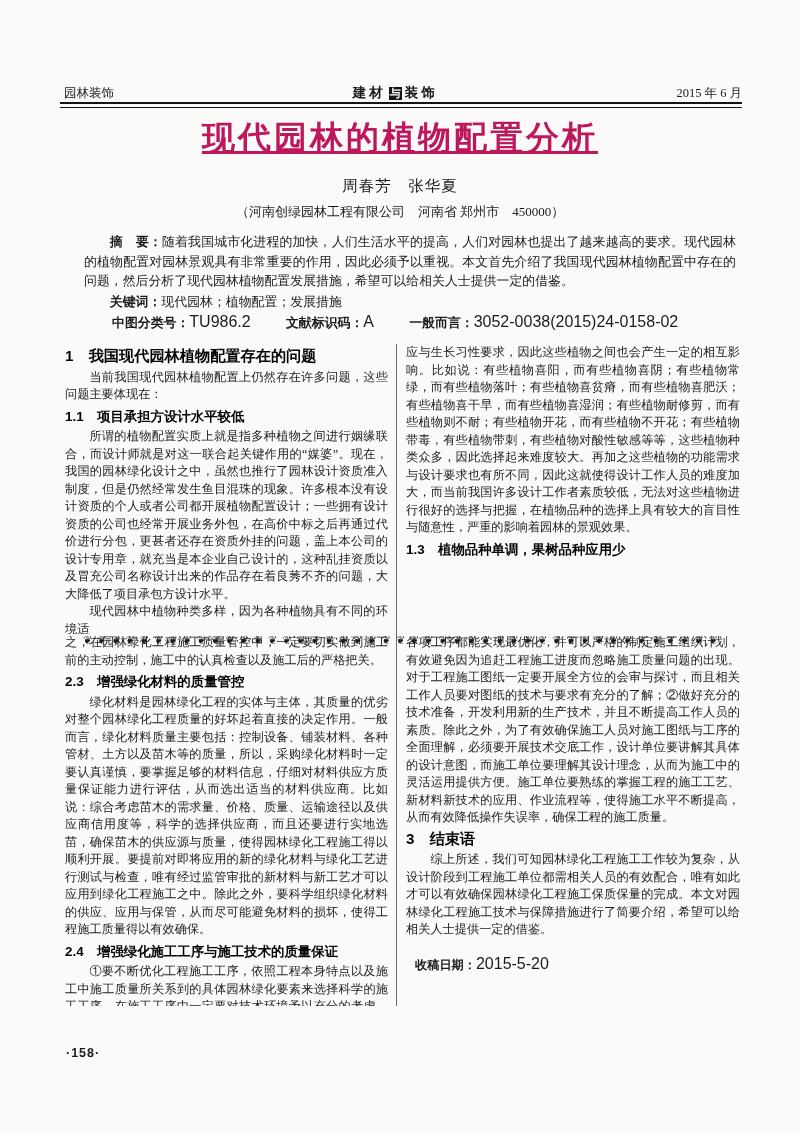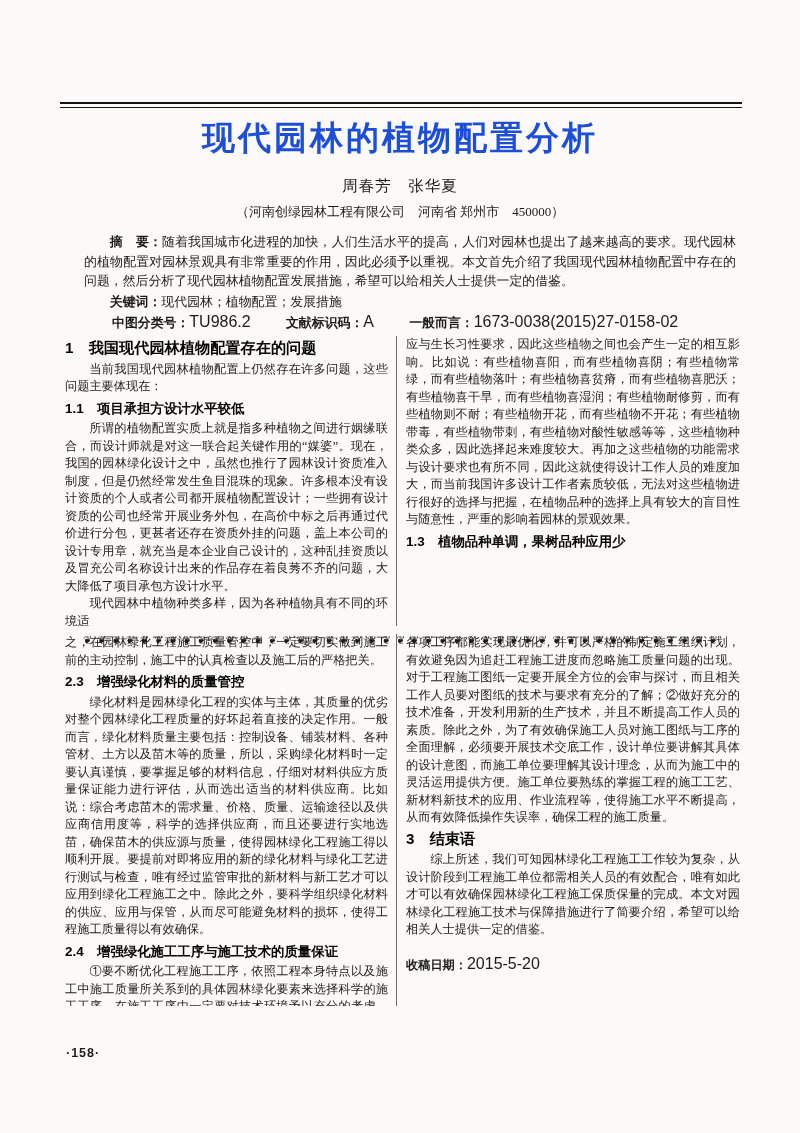--- a/index.html
+++ b/index.html
@@ -25,21 +25,21 @@
     font-size:11px;line-height:13px;padding:0 1px;margin:0 3px;letter-spacing:0;
   }
   .double-rule{
     position:absolute;left:60px;right:58px;top:102px;height:3px;
     border-top:2.5px solid #141414;border-bottom:1.2px solid #141414;
   }
   
   .title{
     position:absolute;top:116px;left:0;width:100%;margin:0;
     text-align:center;font-size:33px;font-weight:900;letter-spacing:3px;
-    font-family:"Liberation Serif","DejaVu Serif",serif;color:#1d4ed8;
+    font-family:"Liberation Serif","DejaVu Serif",serif;color:#be185d;text-decoration:underline;
   }
   .authors{
     position:absolute;top:176px;left:0;width:100%;
     text-align:center;font-size:15.5px;letter-spacing:1px;
   }
   .affiliation{
     position:absolute;top:203px;left:0;width:100%;
     text-align:center;font-size:13px;
   }
   
@@ -52,66 +52,75 @@
   .abstract b{font-family:"Liberation Sans","DejaVu Sans",sans-serif;font-weight:bold;}
   .meta-p{padding-left:28px;margin-top:1px;}
   .meta-item{margin-right:32px;white-space:nowrap;}
   .mono{font-family:Liberation Sans, sans-serif;font-size:16px;}
   
   .cols{
     position:absolute;left:65px;right:60px;
     display:flex;overflow:hidden;
     font-size:12.2px;line-height:17.5px;text-align:justify;
   }
-  .cols.top{top:336px;height:290px;}
+  .cols.top{top:344px;height:290px;}
   .cols.bottom{top:634px;height:372px;}
   .col{overflow:hidden;}
   .col.left{width:332px;padding-right:8px;border-right:1px solid #6a6a6a;box-sizing:border-box;}
   .col.right{flex:1;padding-left:9px;}
   .col p{margin:0;text-indent:2em;}
   .col p.cont{text-indent:0;}
   .col h2,.col h3{
     font-family:"Liberation Sans","DejaVu Sans",sans-serif;color:#050505;
   }
   .col h2{font-size:15.2px;margin:3px 0 4px;font-weight:900;}
   .col h3{font-size:13.4px;margin:4px 0 3px;font-weight:bold;}
   
   .ornaments{
     position:absolute;left:58px;right:52px;top:634px;height:16px;
     font-size:11px;letter-spacing:5px;white-space:nowrap;overflow:hidden;
     color:#1d1d1d;text-align:center;
   }
   
   .received{margin-top:16px;}
-  .received b{font-family:"Liberation Sans","DejaVu Sans",sans-serif;}
+  .received b{font-family:"Liberation Sans","DejaVu Sans",sans-serif;margin-left:9px;}
   
   .pageno{
     position:absolute;left:66px;top:1046px;
     font-size:12.5px;font-weight:bold;letter-spacing:1px;
     font-family:"Liberation Sans","DejaVu Sans",sans-serif;
   }
 </style>
 </head>
 <body>
 
 <div class="page">
 
+  <div class="running-head">
+    <span>园林装饰</span>
+    <span class="logo">
+      <span>建材</span>
+      <span class="logo-box">与</span>
+      <span>装饰</span>
+    </span>
+    <span>2015 年 6 月</span>
+  </div>
   <div class="double-rule"></div>
 
   <h1 class="title">现代园林的植物配置分析</h1>
   <div class="authors">周春芳　张华夏</div>
   <div class="affiliation">（河南创绿园林工程有限公司　河南省 郑州市　450000）</div>
 
   <div class="abstract">
     <p class="abs-p"><b>摘　要：</b><span>随着我国城市化进程的加快，人们生活水平的提高，人们对园林也提出了越来越高的要求。现代园林的植物配置对园林景观具有非常重要的作用，因此必须予以重视。本文首先介绍了我国现代园林植物配置中存在的问题，然后分析了现代园林植物配置发展措施，希望可以给相关人士提供一定的借鉴。</span></p>
     <p class="kw-p"><b>关键词：</b><span>现代园林；植物配置；发展措施</span></p>
     <p class="meta-p">
       <span class="meta-item"><b>中图分类号：</b><span class="mono">TU986.2</span></span>
       <span class="meta-item"><b>文献标识码：</b><span class="mono">A</span></span>
-      <span class="meta-item"><b>一般而言：</b><span class="mono">1673-0038(2015)27-0158-02</span></span>
+      <span class="meta-item"><b>一般而言：</b><span class="mono">3052-0038(2015)24-0158-02</span></span>
     </p>
   </div>
 
   <section class="cols top">
     <div class="col left">
       <h2>1　我国现代园林植物配置存在的问题</h2>
       <p>当前我国现代园林植物配置上仍然存在许多问题，这些问题主要体现在：</p>
       <h3>1.1　项目承担方设计水平较低</h3>
       <p>所谓的植物配置实质上就是指多种植物之间进行姻缘联合，而设计师就是对这一联合起关键作用的“媒婆”。现在，我国的园林绿化设计之中，虽然也推行了园林设计资质准入制度，但是仍然经常发生鱼目混珠的现象。许多根本没有设计资质的个人或者公司都开展植物配置设计；一些拥有设计资质的公司也经常开展业务外包，在高价中标之后再通过代价进行分包，更甚者还存在资质外挂的问题，盖上本公司的设计专用章，就充当是本企业自己设计的，这种乱挂资质以及冒充公司名称设计出来的作品存在着良莠不齐的问题，大大降低了项目承包方设计水平。</p>
       <p>现代园林中植物种类多样，因为各种植物具有不同的环境适</p>

